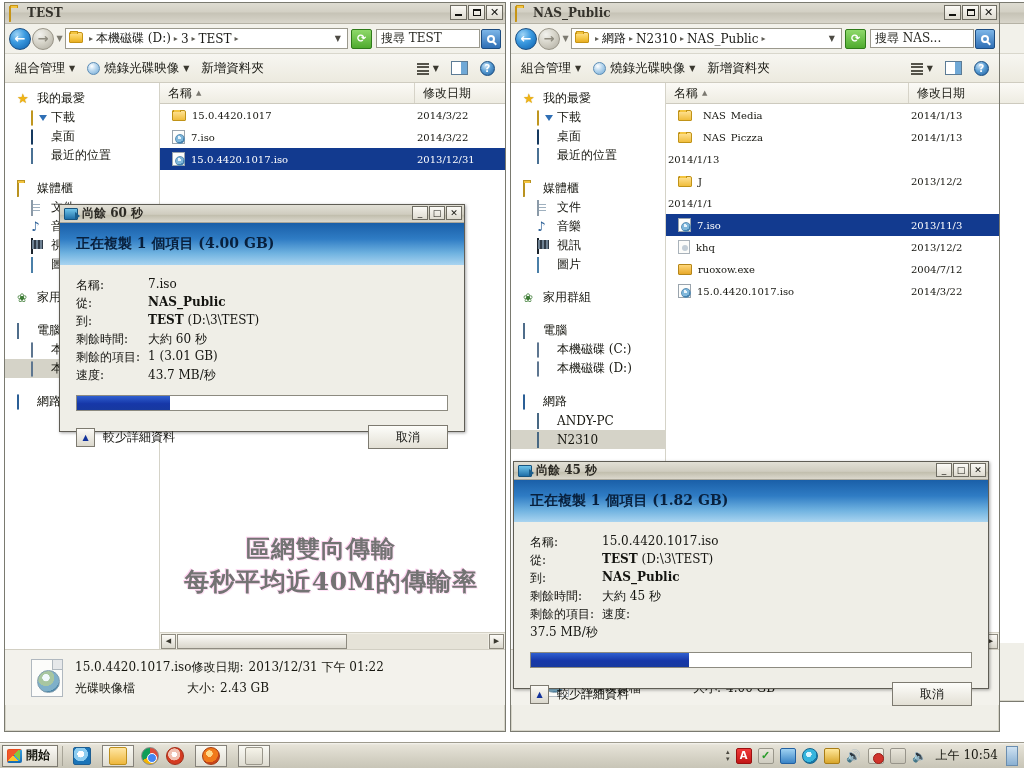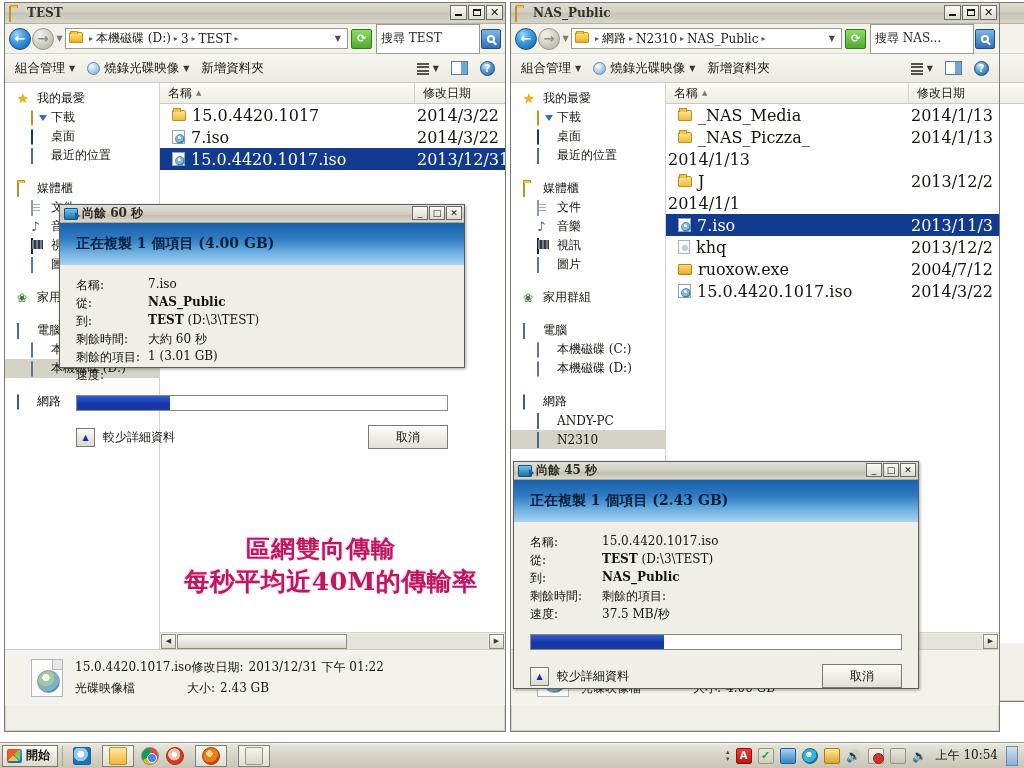--- a/index.html
+++ b/index.html
@@ -110,21 +110,21 @@
   .crumbs .crumb { font-family: "DejaVu Serif","Liberation Serif",serif; }
   .addr-chev { color: #4c4a43; font-size: 8px; padding: 0 4px; flex: none; }
   .refreshbtn {
     width: 21px; height: 20px; flex: none; margin-right: 4px;
     background: linear-gradient(to bottom, #8ed96a, #4fab2e);
     border: 1px solid #2f7a19; border-radius: 2px;
     display:flex; align-items:center; justify-content:center;
     color:#fff; font-size: 11px; font-weight: bold;
   }
   .searchbox {
-    width: 104px; height: 30px; flex: none;
+    width: 104px; height: 19px; flex: none;
     background: #fff; border: 1px solid #9b998d;
     display: flex; align-items: center; padding-left: 4px;
     font-family: "DejaVu Serif","Liberation Serif",serif;
     font-size: 12px; color: #2a2a24;
     overflow:hidden; white-space: nowrap;
   }
   .searchgo {
     width: 20px; height: 20px; flex:none; margin-left:1px;
     background: linear-gradient(to bottom, #7db6e8, #2f6fb5);
     border: 1px solid #1d4c80; border-radius: 2px;
@@ -212,21 +212,21 @@
     font-size:12px; color:#1b1b14;
   }
   .colhead .ch { padding-left: 8px; display:flex; align-items:center; gap:4px; height:100%; }
   .colhead .ch.name { flex:1 1 auto; border-right:1px solid #d6d3c8; }
   .colhead .ch.date { width: 90px; flex:none; }
   .sortarrow { font-size:7px; color:#7a7870; }
   .rows { flex:1 1 auto; overflow:hidden; }
   .row {
     height: 22px; display:flex; align-items:center;
     font-family:"DejaVu Serif","Liberation Serif",serif;
-    font-size:16px; color:#14140e;
+    font-size:10px; color:#14140e;
   }
   .row.sel { background:#123a8f; color:#ffffff; }
   .row .rn { flex:1 1 auto; display:flex; align-items:center; gap:6px; padding-left:12px; min-width:0; white-space:nowrap; overflow:hidden;}
   .row .rd { width:90px; flex:none; padding-left:2px; white-space:nowrap; overflow:hidden;}
   .ico-folder { width:14px;height:11px;flex:none;background:linear-gradient(#ffe396,#f0bd3c);border:1px solid #c09318;border-radius:1px 2px 1px 1px;position:relative;}
   .ico-folder:before{content:"";position:absolute;left:0;top:-3px;width:6px;height:3px;background:#f3c43f;border:1px solid #c09318;border-bottom:none;border-radius:1px 1px 0 0;}
   .ico-folder-open { width:14px;height:11px;flex:none;background:linear-gradient(#ffd77a,#e8a92a);border:1px solid #b5861a;border-radius:1px;}
   .ico-iso { width:13px;height:14px;flex:none;background:#fdfdfb;border:1px solid #9aa4ad;position:relative;}
   .ico-iso:after{content:"";position:absolute;left:2px;top:3px;width:8px;height:8px;border-radius:50%;background:radial-gradient(circle at 40% 35%,#e9f4fb 0 22%,#7fb7db 24% 60%,#3f7fae 62% 100%);border:1px solid #5c8fb5;}
   .ico-file { width:12px;height:14px;flex:none;background:#fcfcfa;border:1px solid #a9b2ba;position:relative;}
@@ -312,21 +312,21 @@
     border:1px solid #7d7a70;
     display:flex;align-items:center;justify-content:center;
     font-family:"DejaVu Serif","Liberation Serif",serif;font-size:12px;color:#141410;
   }
 
   
   .annot {
     position:absolute;
     font-family:"DejaVu Serif","Liberation Serif",serif;
     font-weight:bold;
-    color:#be185d;
+    color:#737373;
     text-shadow: 1px 1px 0 #ffe3f6, -1px -1px 0 #ffd3f0;
     white-space:nowrap;
     text-align:center;
   }
 
   
   #taskbar {
     position:absolute; left:0; bottom:0; width:1024px; height:26px;
     background: linear-gradient(to bottom,#f6f5f0 0%,#e6e3d8 8%,#d6d3c6 55%,#c8c5b7 100%);
     border-top:1px solid #9e9b8e;
@@ -840,21 +840,21 @@
           <span>大小:</span>
           <span style="padding-left:5px;">4.00 GB</span>
         </div>
       </div>
     </div>
   </div>
 
   <div class="annot" style="left:176px; top:533px; width:290px; font-size:24px; letter-spacing:1px;">區網雙向傳輸</div>
   <div class="annot" style="left:166px; top:565px; width:330px; font-size:25px; letter-spacing:0.5px;">每秒平均近40M的傳輸率</div>
 
-  <div class="dlg" style="left:59px; top:204px; width:406px; height:164px;">
+  <div class="dlg" style="left:59px; top:204px; width:406px; height:228px;">
     <div class="dlg-title">
       <span class="dlg-tico"></span>
       <span class="dlg-ttext">尚餘 60 秒</span>
       <div class="dlg-tbtns">
         <div class="dlg-tbtn">_</div>
         <div class="dlg-tbtn">□</div>
         <div class="dlg-tbtn">✕</div>
       </div>
     </div>
     <div class="dlg-head">
@@ -866,54 +866,56 @@
         <div class="v">7.iso</div>
         <div class="k">從:</div>
         <div class="v"><b>NAS_Public</b><span></span></div>
         <div class="k">到:</div>
         <div class="v"><b>TEST</b>&nbsp;<span>(D:\3\TEST)</span></div>
         <div class="k">剩餘時間:</div>
         <div class="v">大約 60 秒</div>
         <div class="k">剩餘的項目:</div>
         <div class="v">1 (3.01 GB)</div>
         <div class="k">速度:</div>
+        <div class="v">43.7 MB/秒</div>
       </div>
       <div class="pbar">
         <div class="pbar-fill" style="width:25%;"></div>
       </div>
     </div>
     <div class="dlg-foot">
       <div class="det-toggle">▲</div>
       <div class="det-toggle-lbl">較少詳細資料</div>
       <div class="dlg-cancel">取消</div>
     </div>
   </div>
 
-  <div class="dlg" style="left:513px; top:461px; width:406px; height:228px;">
+  <div class="dlg" style="left:513px; top:461px; width:476px; height:228px;">
     <div class="dlg-title">
       <span class="dlg-tico"></span>
       <span class="dlg-ttext">尚餘 45 秒</span>
       <div class="dlg-tbtns">
         <div class="dlg-tbtn">_</div>
         <div class="dlg-tbtn">□</div>
         <div class="dlg-tbtn">✕</div>
       </div>
     </div>
     <div class="dlg-head">
-      <span class="dlg-head-txt">正在複製 1 個項目 (2.43 GB)</span>
+      <span class="dlg-head-txt">正在複製 1 個項目 (1.82 GB)</span>
     </div>
     <div class="dlg-body">
       <div class="dlg-grid">
         <div class="k">名稱:</div>
         <div class="v">15.0.4420.1017.iso</div>
         <div class="k">從:</div>
         <div class="v"><b>TEST</b>&nbsp;<span>(D:\3\TEST)</span></div>
         <div class="k">到:</div>
         <div class="v"><b>NAS_Public</b><span></span></div>
         <div class="k">剩餘時間:</div>
+        <div class="v">大約 45 秒</div>
         <div class="k">剩餘的項目:</div>
         <div class="k">速度:</div>
         <div class="v">37.5 MB/秒</div>
       </div>
       <div class="pbar">
         <div class="pbar-fill" style="width:36%;"></div>
       </div>
     </div>
     <div class="dlg-foot">
       <div class="det-toggle">▲</div>

